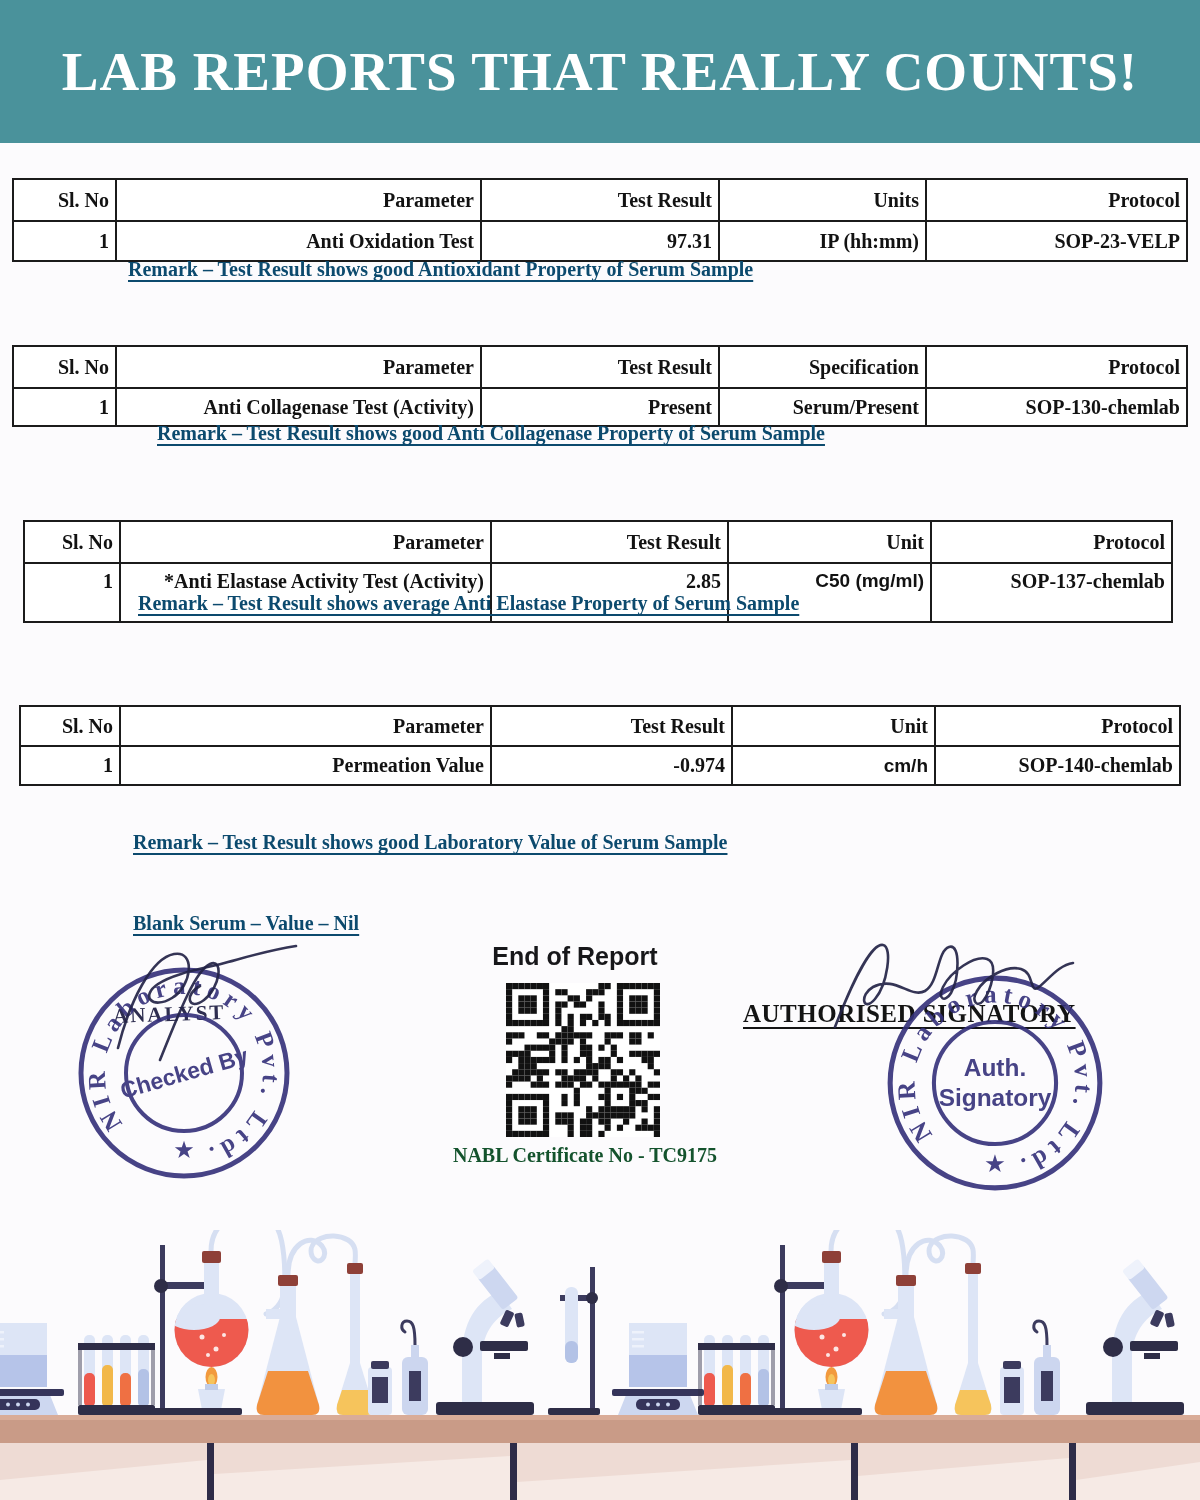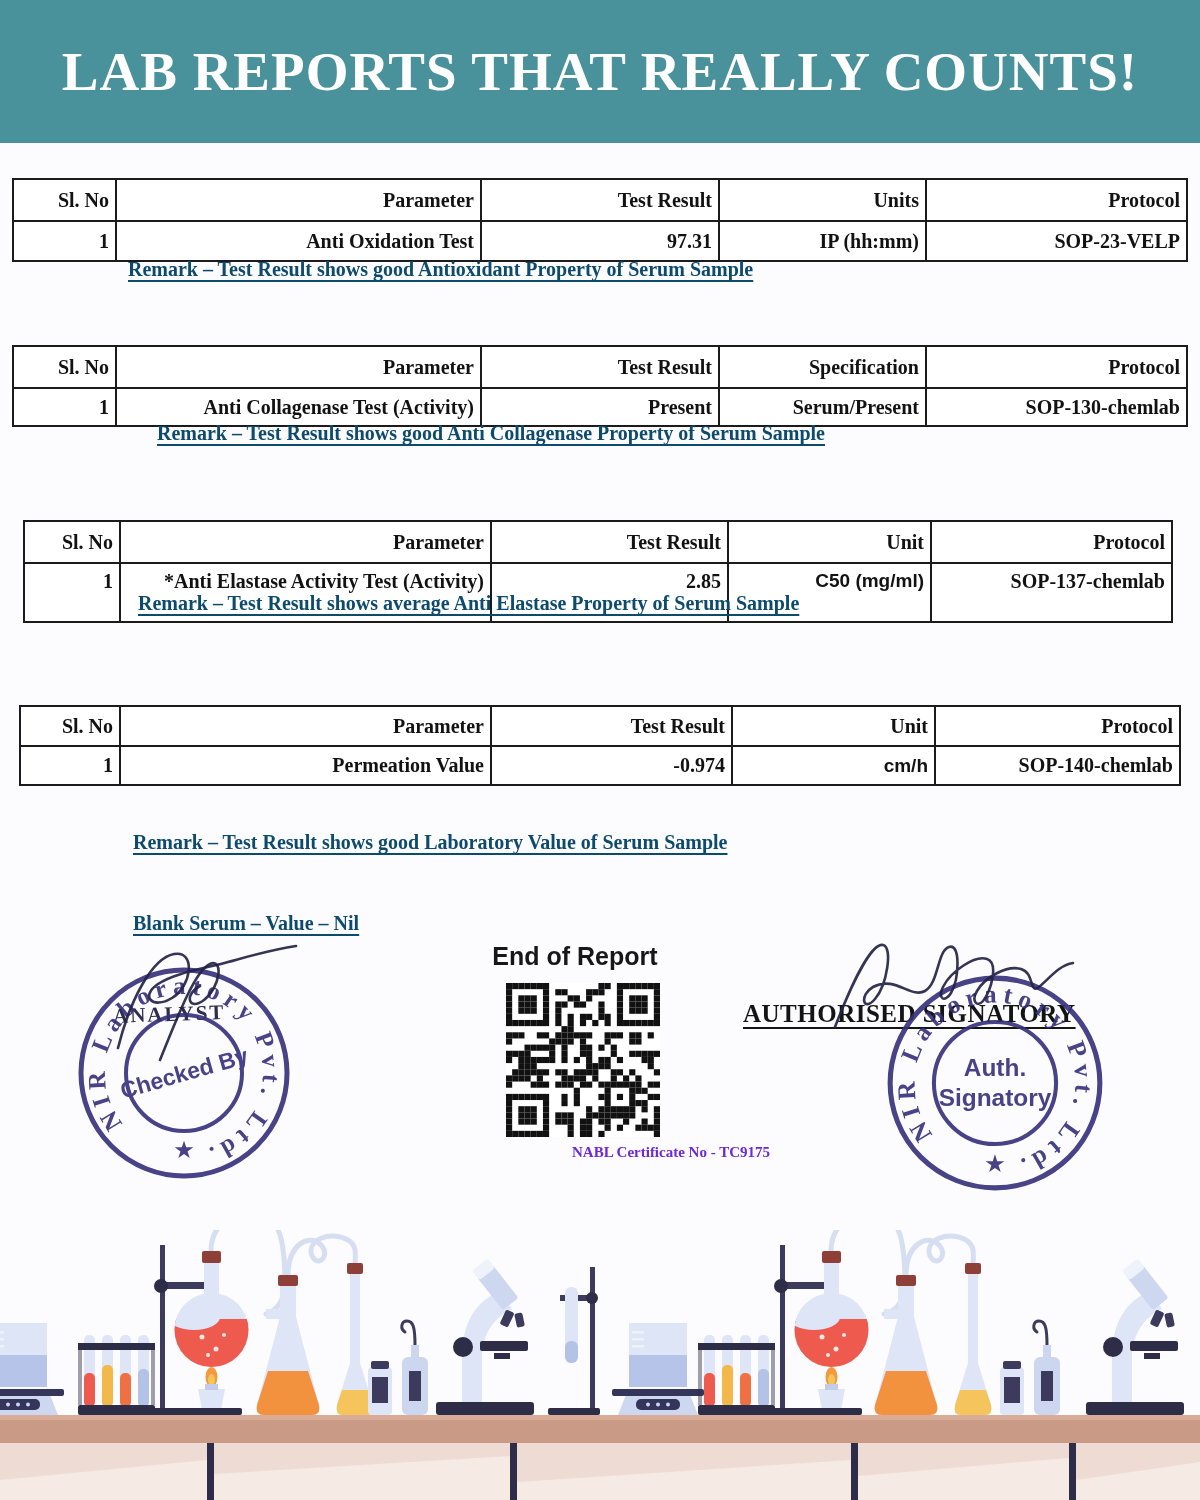--- a/index.html
+++ b/index.html
@@ -22,21 +22,21 @@
   td.sans{font-family:"Liberation Sans",sans-serif;font-size:19px;}
   tr.h40 td{height:40px;} tr.h38 td{height:38px;} tr.h36 td{height:36px;}
   tr.h52 td{height:52px;vertical-align:top;padding-top:5px;line-height:1.25;}
   tr.h37 td{height:37px;}
 
   .remark{font-weight:bold;font-size:20px;color:#0c4a6e;text-decoration:underline;
           text-decoration-thickness:2px;text-underline-offset:4px;white-space:nowrap;}
 
   .end-report{font-family:"Liberation Sans",sans-serif;font-weight:600;font-size:25px;
               color:#17171a;text-align:center;}
-  .nabl{font-weight:bold;font-size:15px;color:#6d28d9;text-align:right;}
+  .nabl{font-weight:bold;font-size:20px;color:#14532d;text-align:center;}
   .auth-sig{font-weight:bold;font-size:25px;color:#141414;letter-spacing:.5px;
             text-decoration:underline;text-decoration-thickness:2px;text-underline-offset:5px;
             white-space:nowrap;}
   .analyst{font-weight:bold;font-size:21px;letter-spacing:2px;color:#232347;opacity:.95;
            transform:rotate(-2deg);}
 
   .stamp-ring-text{font-family:"Liberation Serif",serif;font-weight:600;font-size:25px;letter-spacing:5.5px;}
   .stamp-inner{font-family:"Liberation Sans",sans-serif;}
   .sig-path{stroke:#232347;stroke-width:2.6;fill:none;stroke-linecap:round;stroke-linejoin:round;opacity:.92;}
 </style>

